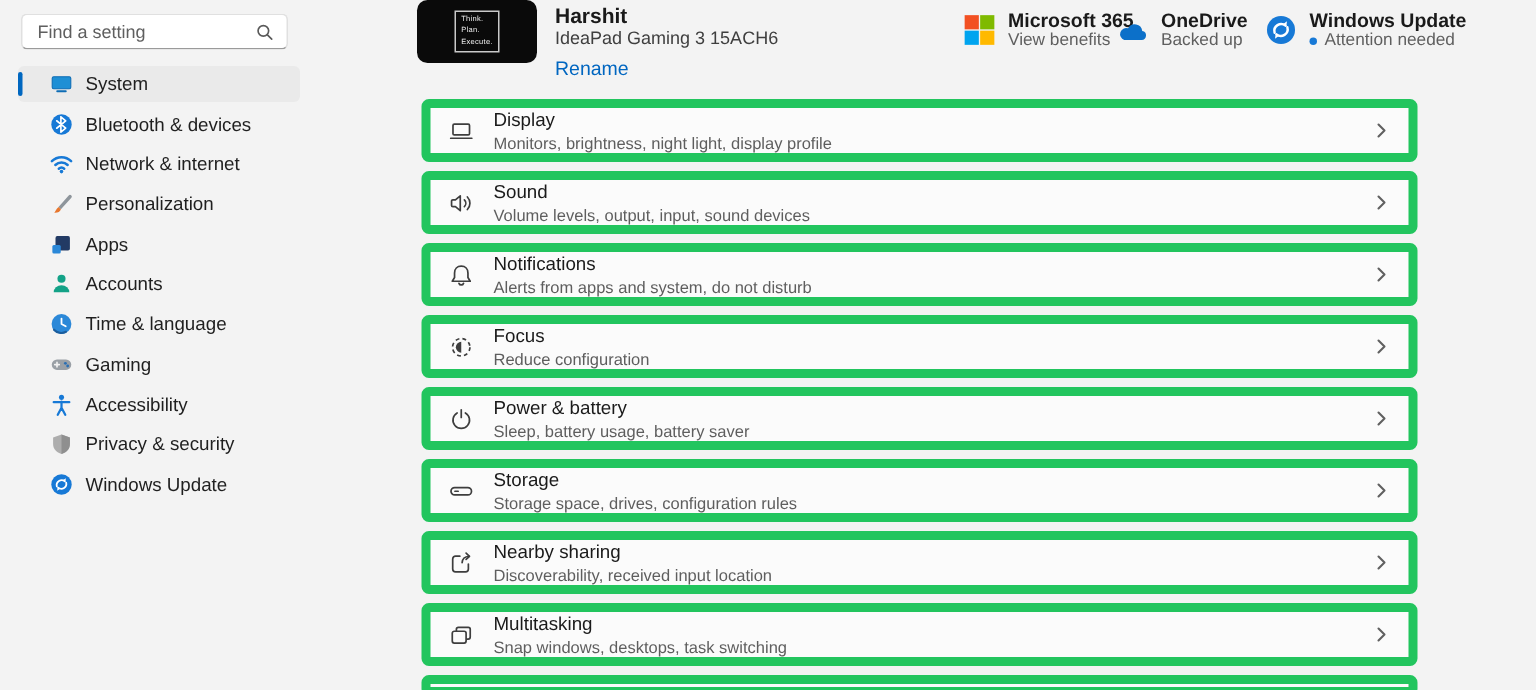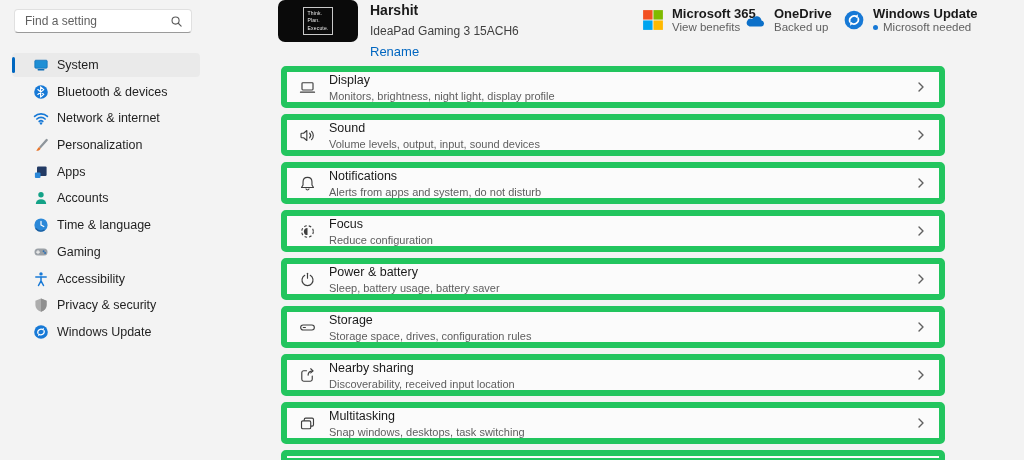--- a/index.html
+++ b/index.html
@@ -19,21 +19,21 @@
     background: #ffffff; border: 1px solid #e0e0e0; border-bottom: 1px solid #9a9a9a;
     border-radius: 4px; display: flex; align-items: center; padding: 0 8px 0 10px;
   }
   .search-box input {
     border: none; outline: none; background: transparent; flex: 1;
     font-family: inherit; font-size: 12px; color: #3a3a3a; min-width: 0;
   }
   .search-box input::placeholder { color: #5f5f5f; opacity: 1; }
   .search-glyph { width: 13px; height: 13px; flex: 0 0 auto; display: flex; }
 
-  .nav { position: absolute; left: 12px; top: 53px; width: 188px; }
+  .nav { position: absolute; left: 12px; top: 44px; width: 188px; }
   .nav-item {
     position: relative; height: 24px; margin-bottom: 2.7px; border-radius: 4px;
     display: flex; align-items: center; padding-left: 21px; cursor: default;
   }
   .nav-item.selected { background: #eaeaea; }
   .nav-item.selected::before {
     content: ""; position: absolute; left: 0; top: 4px; width: 3px; height: 16px;
     border-radius: 2px; background: #0067c0;
   }
   .nav-icon { width: 16px; height: 16px; display: flex; flex: 0 0 auto; }
@@ -48,21 +48,21 @@
     background: #0a0a0a; border-radius: 7px;
     display: flex; align-items: center; justify-content: center;
   }
   .avatar-inner {
     border: 1px solid #c9c9c9; padding: 2px 3px; text-align: left;
   }
   .avatar-inner div { font-size: 5px; line-height: 1.5; color: #ededed; letter-spacing: 0.2px; }
 
   .device-block { position: absolute; left: 92px; top: 2px; }
   .device-name { font-size: 14px; font-weight: bold; color: #1a1a1a; }
-  .device-model { font-size: 12px; color: #3f3f3f; margin-top: 6px; }
+  .device-model { font-size: 12px; color: #3f3f3f; margin-top: 0; }
   .rename-link { font-size: 13px; color: #0066c0; margin-top: 6px; cursor: pointer; display: inline-block; }
 
   .badge { position: absolute; top: 6px; display: flex; }
   .badge-ms { left: 364px; }
   .badge-od { left: 466px; }
   .badge-wu { left: 565px; }
   .badge-icon { width: 22px; height: 22px; margin-top: 3px; flex: 0 0 auto; display: flex; }
   .badge-icon svg { width: 22px; height: 22px; }
   .badge-icon.cloud svg { width: 26px; height: 18px; margin-top: 3px; }
   .badge-text { margin-left: 8px; }
@@ -279,21 +279,21 @@
               <path d="M4.9 9.3 a3.3 3.3 0 0 1 5.3-3.4" fill="none" stroke="#fff" stroke-width="1.2" stroke-linecap="round"></path>
               <path d="M11.1 6.7 a3.3 3.3 0 0 1-5.3 3.4" fill="none" stroke="#fff" stroke-width="1.2" stroke-linecap="round"></path>
               <path d="M10.9 3.8 l-0.3 2.3 -2-0.7 z" fill="#fff"></path>
               <path d="M5.1 12.2 l0.3-2.3 2 0.7 z" fill="#fff"></path>
             </svg>
           </span>
     <span class="badge-text">
       <span class="badge-title" style="display:block">Windows Update</span>
       <span class="badge-sub">
         <span class="status-dot" style="display: inline-block;"></span>
-        <span class="badge-sub-text">Microsoft needed</span>
+        <span class="badge-sub-text">Attention needed</span>
       </span>
     </span>
   </div>
 </div>
 
     <div class="rows">
   <div class="row">
     <span class="row-icon">
             <svg viewBox="0 0 20 20">
               <rect x="4.2" y="5" width="11.6" height="7.6" rx="0.9" fill="none" stroke="#3e3e3e" stroke-width="1.2"></rect>

